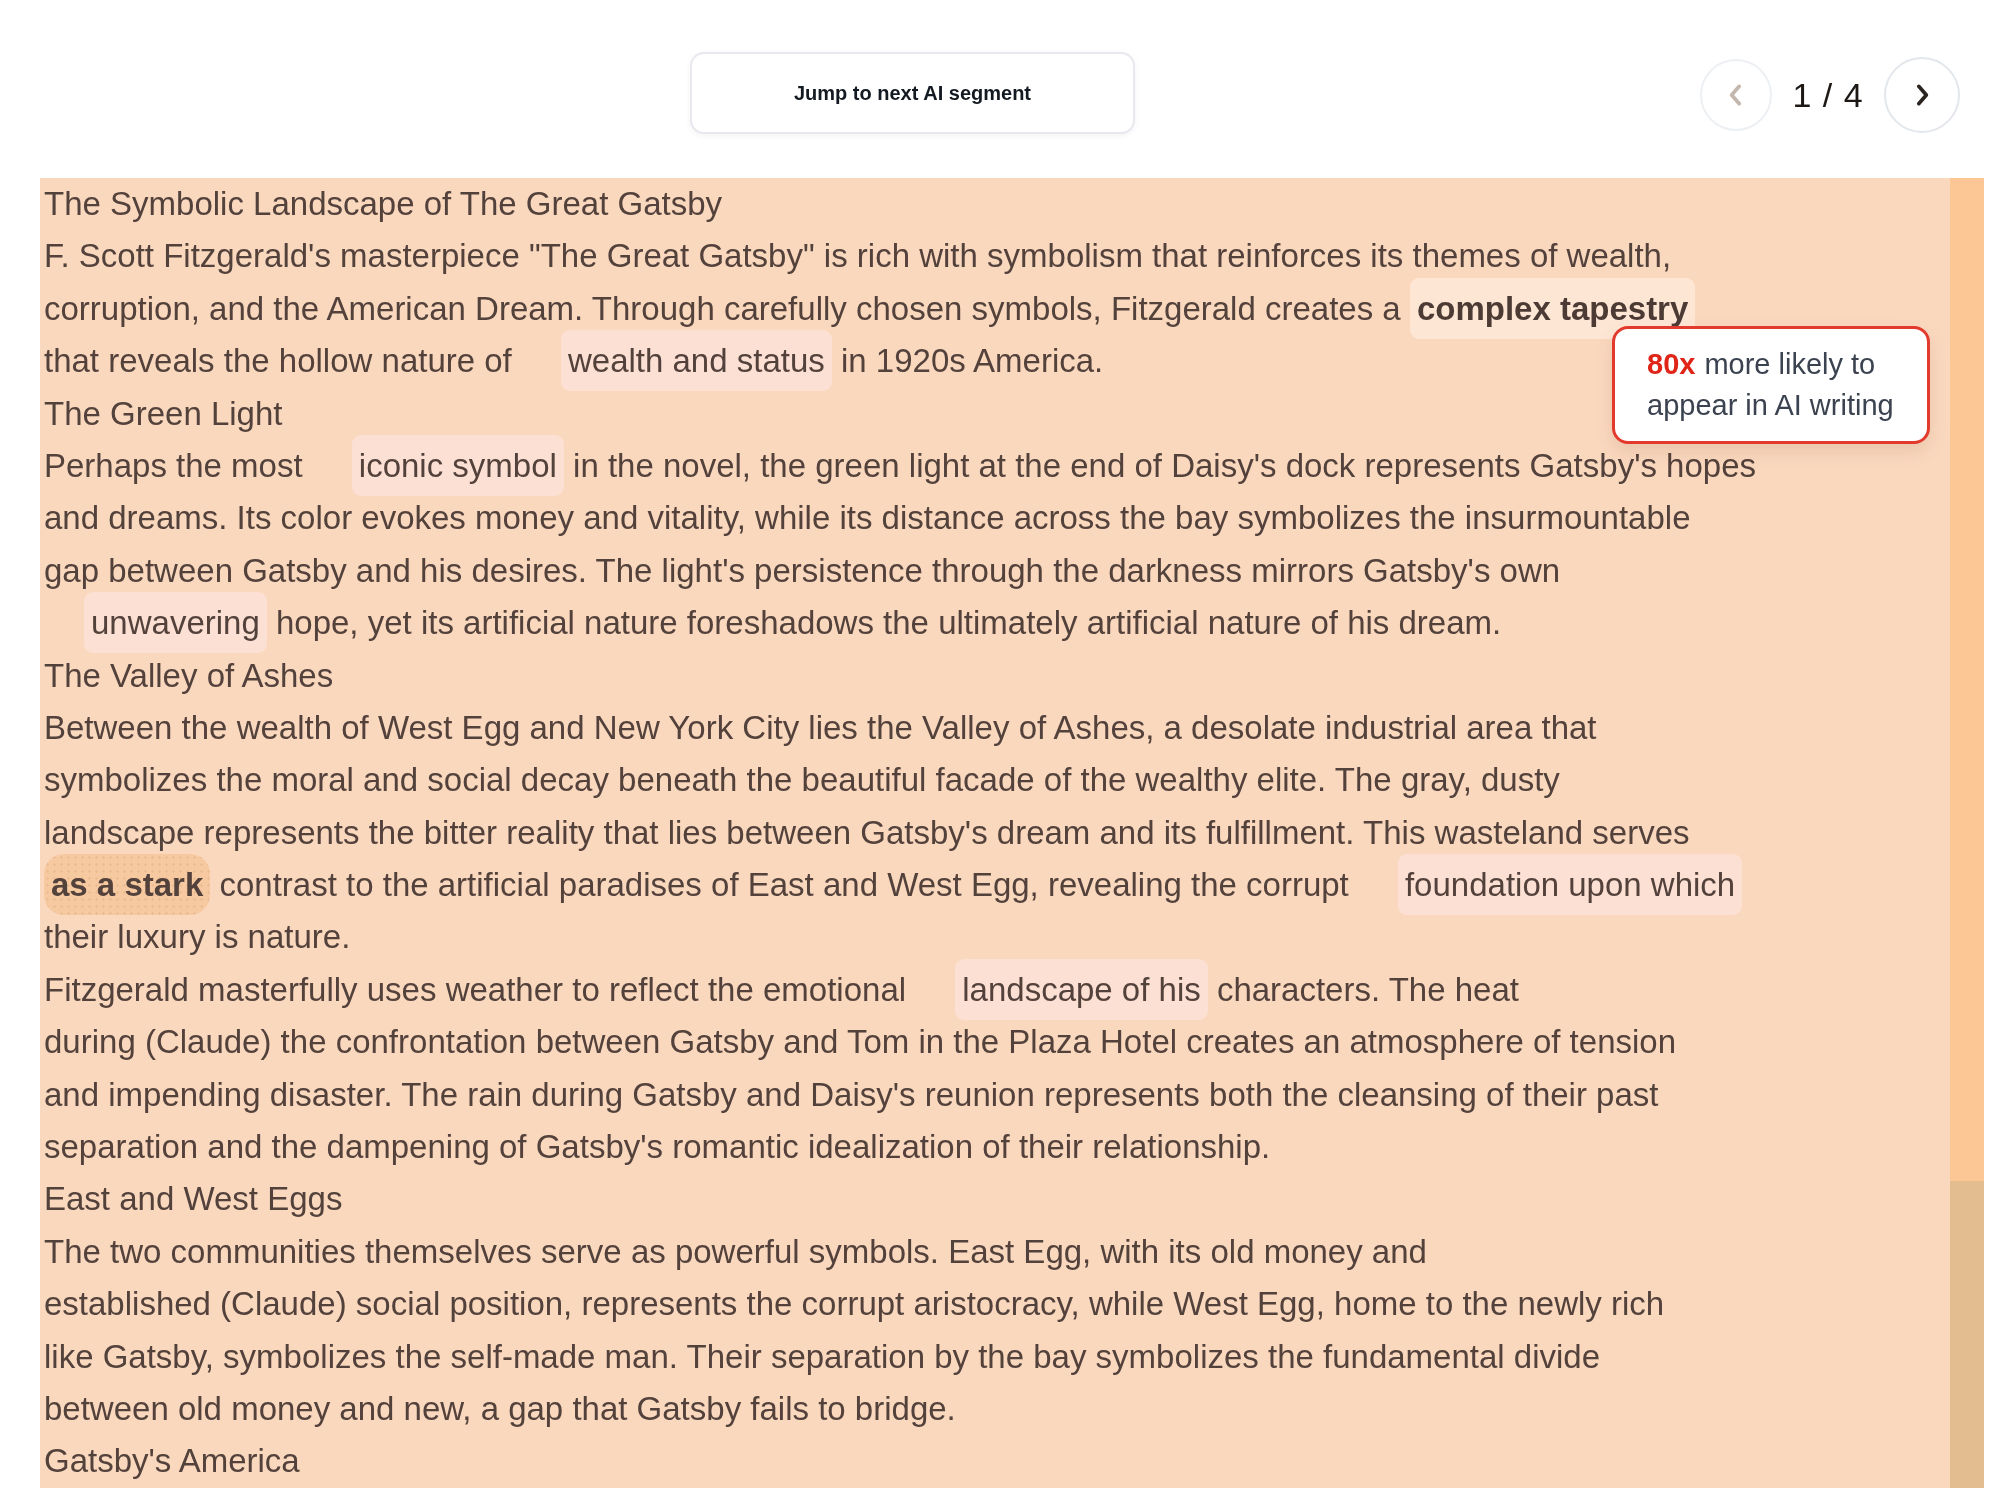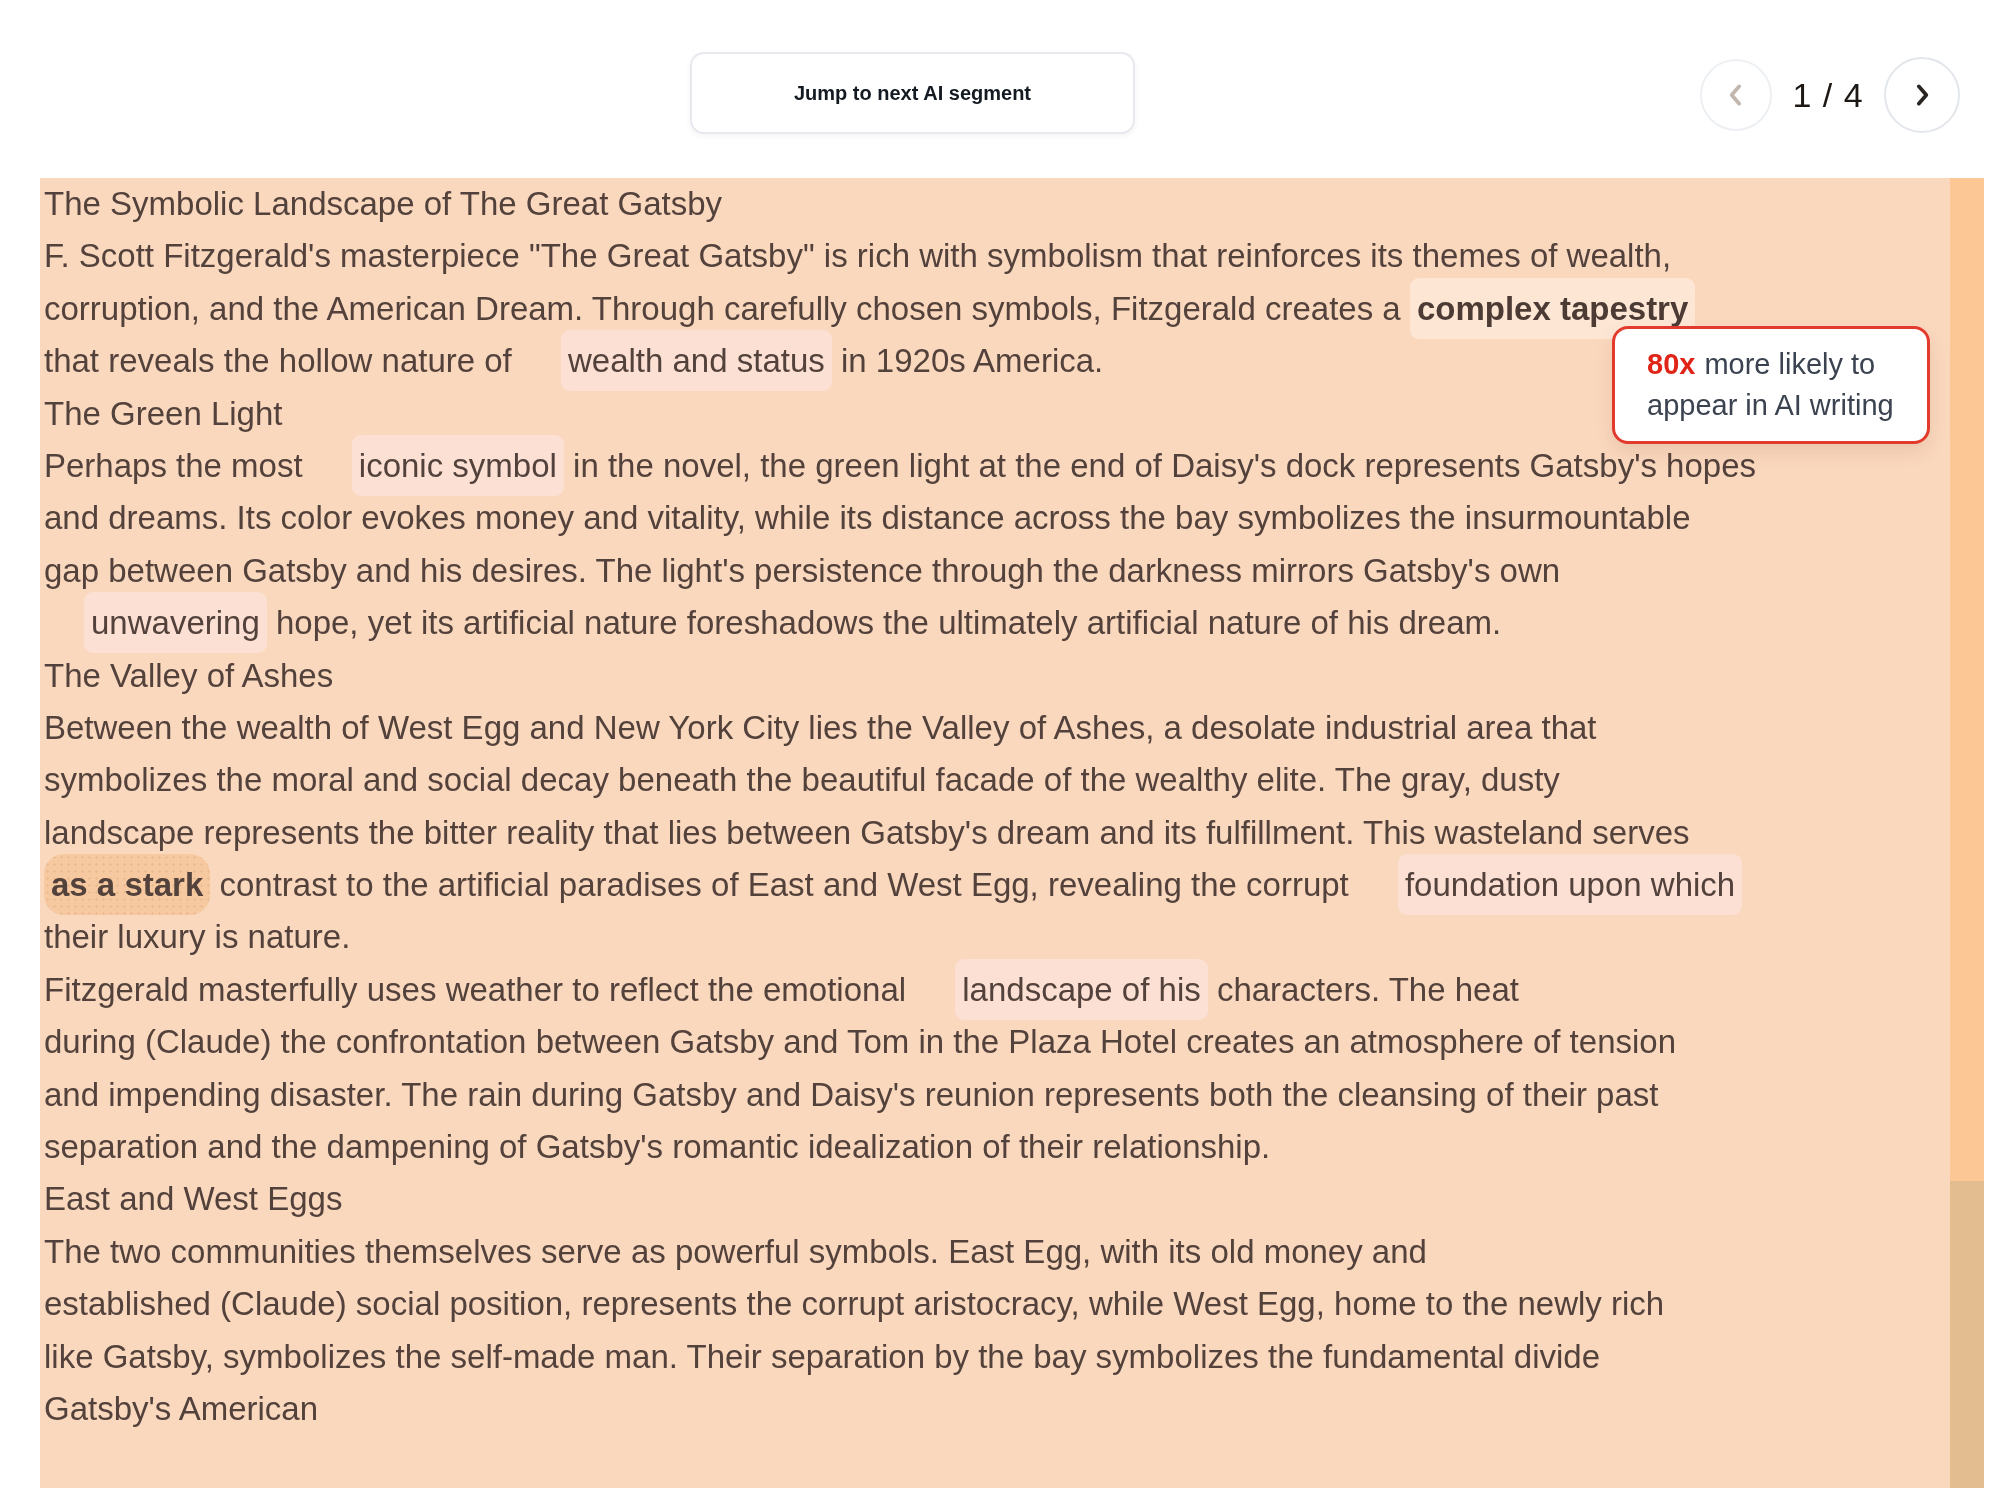--- a/index.html
+++ b/index.html
@@ -98,21 +98,22 @@
       <div class="line"><span class="seg seg-strong">as a stark</span><span> contrast to the artificial paradises of East and West Egg, revealing the corrupt </span><span class="seg seg-hl">foundation upon which</span></div>
       <div class="line"><span>their luxury is nature.</span></div>
       <div class="line"><span>Fitzgerald masterfully uses weather to reflect the emotional </span><span class="seg seg-hl">landscape of his</span><span> characters. The heat</span></div>
       <div class="line"><span>during (Claude) the confrontation between Gatsby and Tom in the Plaza Hotel creates an atmosphere of tension</span></div>
       <div class="line"><span>and impending disaster. The rain during Gatsby and Daisy's reunion represents both the cleansing of their past</span></div>
       <div class="line"><span>separation and the dampening of Gatsby's romantic idealization of their relationship.</span></div>
       <div class="line"><span>East and West Eggs</span></div>
       <div class="line"><span>The two communities themselves serve as powerful symbols. East Egg, with its old money and</span></div>
       <div class="line"><span>established (Claude) social position, represents the corrupt aristocracy, while West Egg, home to the newly rich</span></div>
       <div class="line"><span>like Gatsby, symbolizes the self-made man. Their separation by the bay symbolizes the fundamental divide</span></div>
-      <div class="line"><span>Gatsby's American</span></div>
+      <div class="line"><span>between old money and new, a gap that Gatsby fails to bridge.</span></div>
+      <div class="line"><span>Gatsby's America</span></div>
     </div>
 
   <div class="tooltip">
     <span class="tt-mult">80x</span><span>more likely to appear in AI writing</span>
   </div>
 
   <div class="scroll-track">
     <div class="scroll-thumb"></div>
   </div>
 

